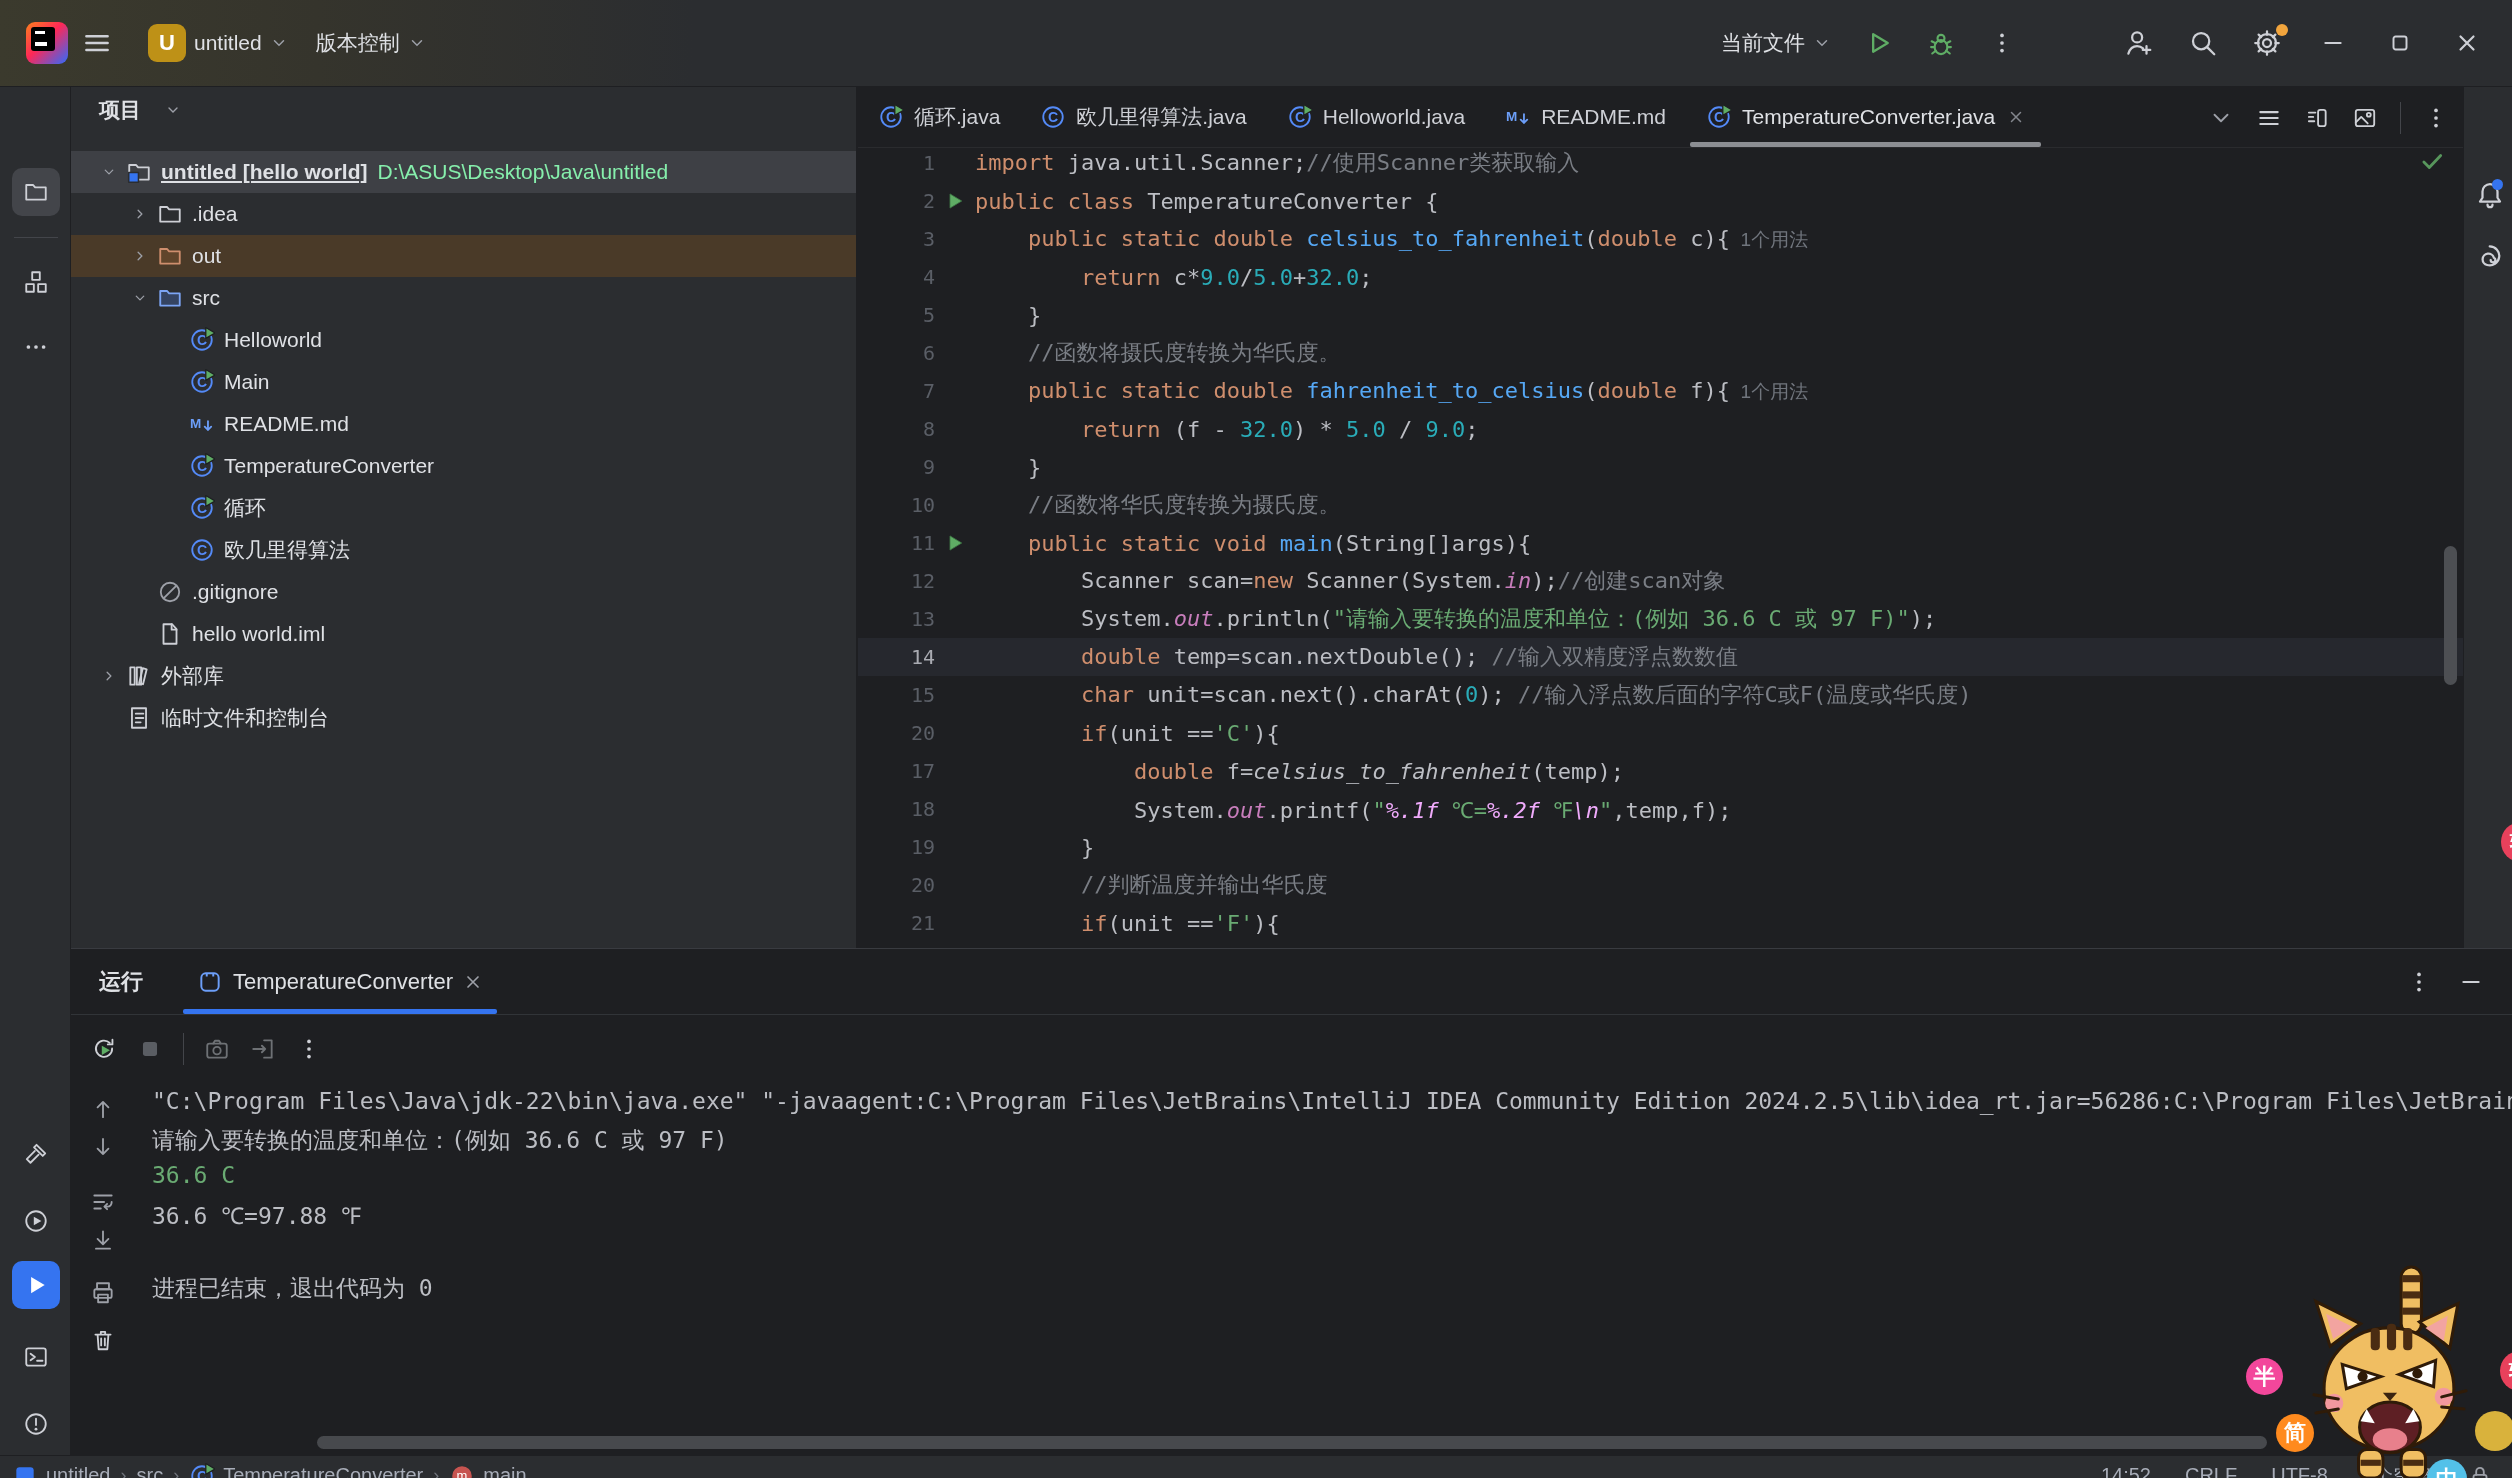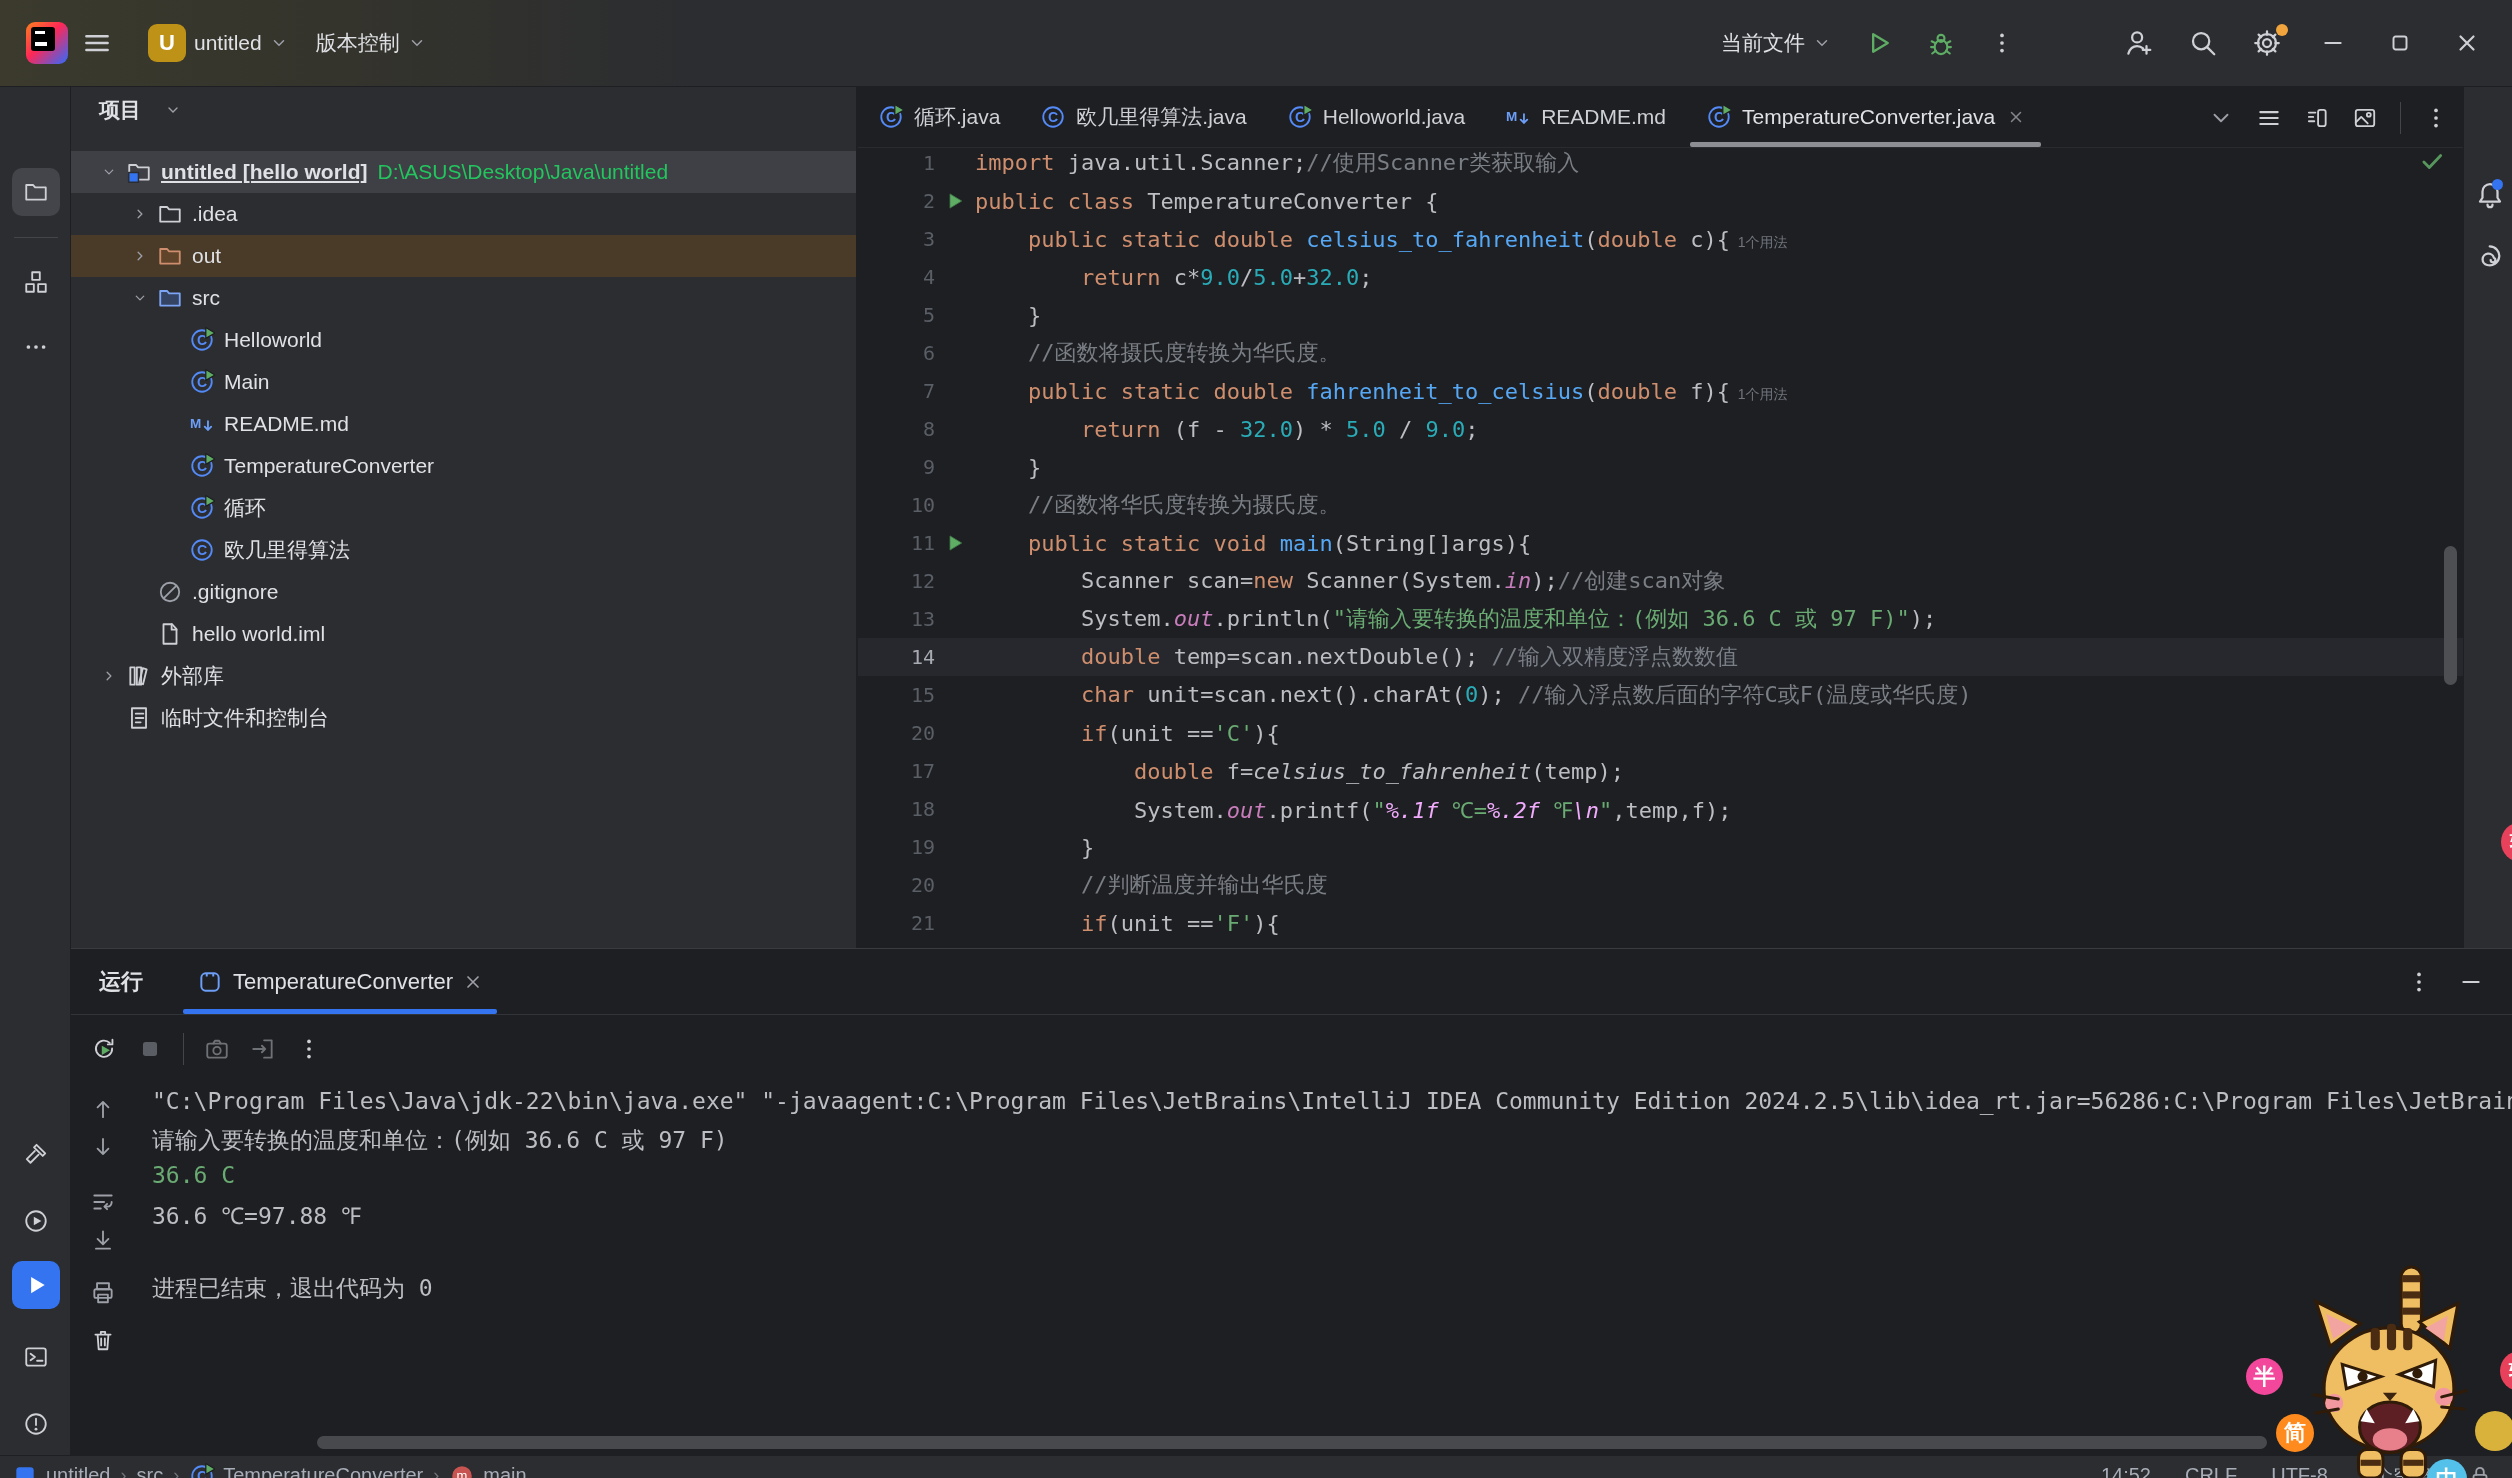--- a/index.html
+++ b/index.html
@@ -42,21 +42,21 @@
     border-right:1px solid #1E1F22; overflow:hidden; }
   #project-header { height:46px; display:flex; align-items:center; padding-left:28px; gap:24px; }
   #project-header .title { font-size:21px; font-weight:bold; color:#DFE1E5; }
   .tree-row { position:relative; height:42px; display:flex; align-items:center; font-size:21px; white-space:nowrap; }
   .tree-row.selected { background:#3E4045; }
   .tree-row.brown { background:#4A3A28; }
   .tree-chevron { width:28px; display:inline-flex; justify-content:center; }
   .tree-icon { width:32px; display:inline-flex; justify-content:center; }
   .tree-label { margin-left:6px; color:#DFE1E5; }
   .tree-label.bold { font-weight:bold;text-decoration:underline; }
-  .tree-path { margin-left:10px; color:#22c55e; }
+  .tree-path { margin-left:10px; color:#86efac; }
 
   
   #editor-area { position:absolute; left:858px; top:87px; width:1605px; height:861px; background:#1E1F22; overflow:hidden; }
   #tabbar { position:absolute; left:0; top:0; width:100%; height:61px; display:flex; align-items:stretch;
     border-bottom:1px solid #2A2B2E; }
   .tab { position:relative; display:flex; align-items:center; gap:10px; padding:0 20px; font-size:21px; color:#CED0D6; }
   .tab.active { color:#DFE1E5; }
   .tab.active::after { content:""; position:absolute; left:4px; right:4px; bottom:0; height:5px; background:#8C8E93; border-radius:2px; }
   .tab .close { margin-left:2px; opacity:.8; }
   #tab-actions { position:absolute; right:8px; top:0; height:61px; display:flex; align-items:center; gap:22px; padding-right:6px; }
@@ -68,21 +68,21 @@
     font-family:"DejaVu Sans Mono", monospace; font-size:22px; }
   .code-line.current { background:#26282E; }
   .ln-num { width:77px; text-align:right; color:#5A5E66; font-size:20px; flex:none; }
   .code-line.current .ln-num { color:#A9ABB2; }
   .ln-run { width:40px; flex:none; display:flex; justify-content:center; }
   .ln-txt { white-space:pre; }
   .s-k { color:#CF8E6D; } .s-p { color:#BCBEC4; } .s-c { color:#7A7E85; }
   .s-n { color:#2AACB8; } .s-s { color:#6AAB73; } .s-d { color:#56A8F5; }
   .s-f { color:#C77DBB; font-style:italic; } .s-m { color:#BCBEC4; font-style:italic; }
   .s-x { color:#f0abfc;font-style:italic; }
-  .s-h { color:#70757D; font-family:"Liberation Sans", sans-serif; font-size:14px; }
+  .s-h { color:#70757D; font-family:"Liberation Sans", sans-serif; font-size:19px; }
   #editor-scrollthumb { position:absolute; right:6px; top:459px; width:13px; height:139px; background:#4D4F53; border-radius:7px; }
 
   
   #right-stripe { position:absolute; left:2463px; top:87px; width:50px; height:861px; background:#2B2D30; border-left:1px solid #1E1F22; }
   .rs-btn { position:absolute; left:8px; width:36px; height:36px; display:flex; align-items:center; justify-content:center; }
   .bell-dot { position:absolute; right:2px; top:0; width:11px; height:11px; border-radius:50%; background:#3574F0; }
 
   
   #run-panel { position:absolute; left:71px; top:948px; width:2441px; height:507px; background:#1E1F22; border-top:1px solid #393B40; }
   #run-header { position:absolute; left:0; top:0; width:100%; height:66px; display:flex; align-items:center; border-bottom:1px solid #313438; }

